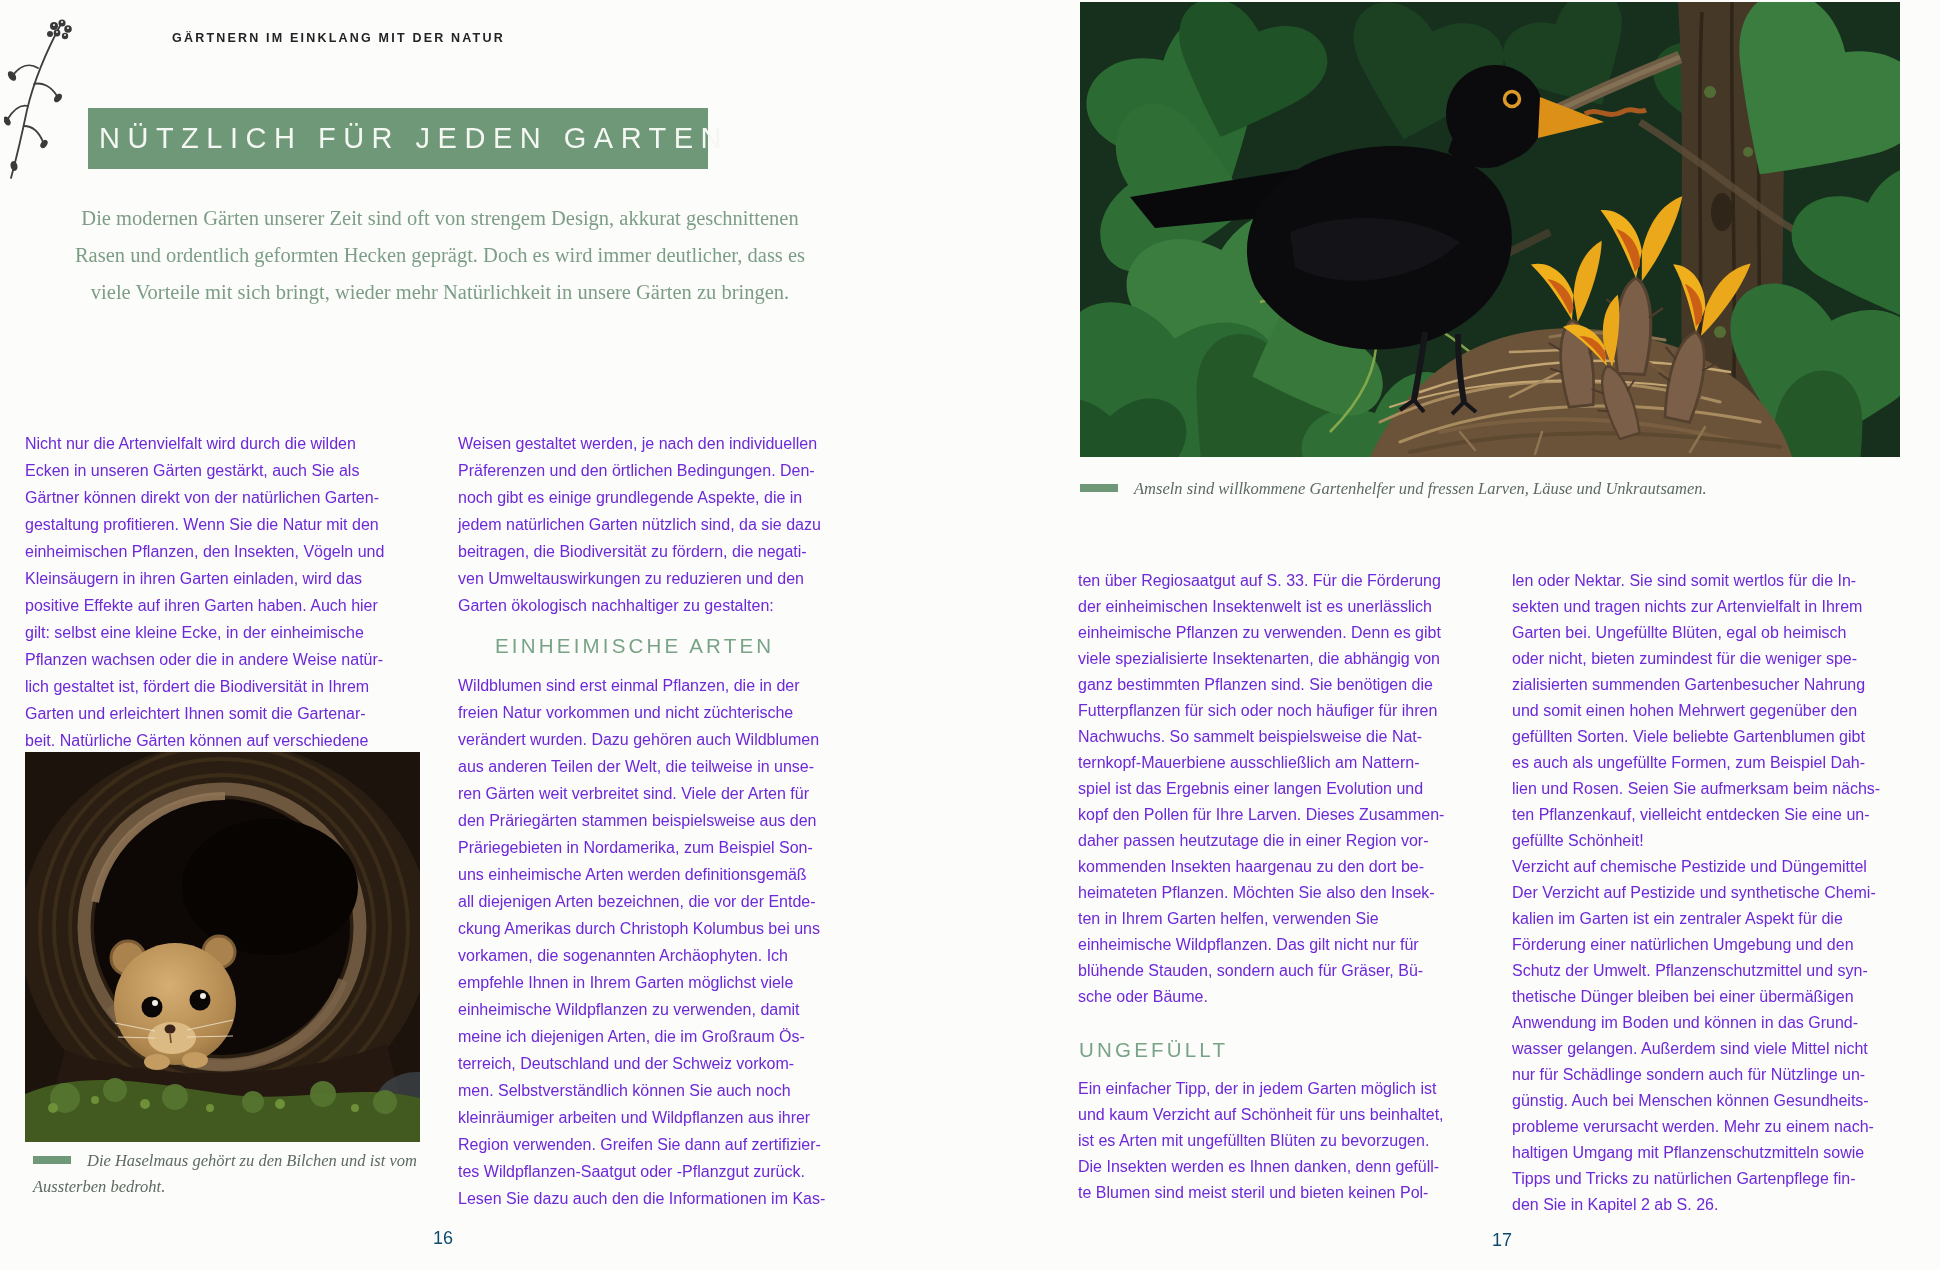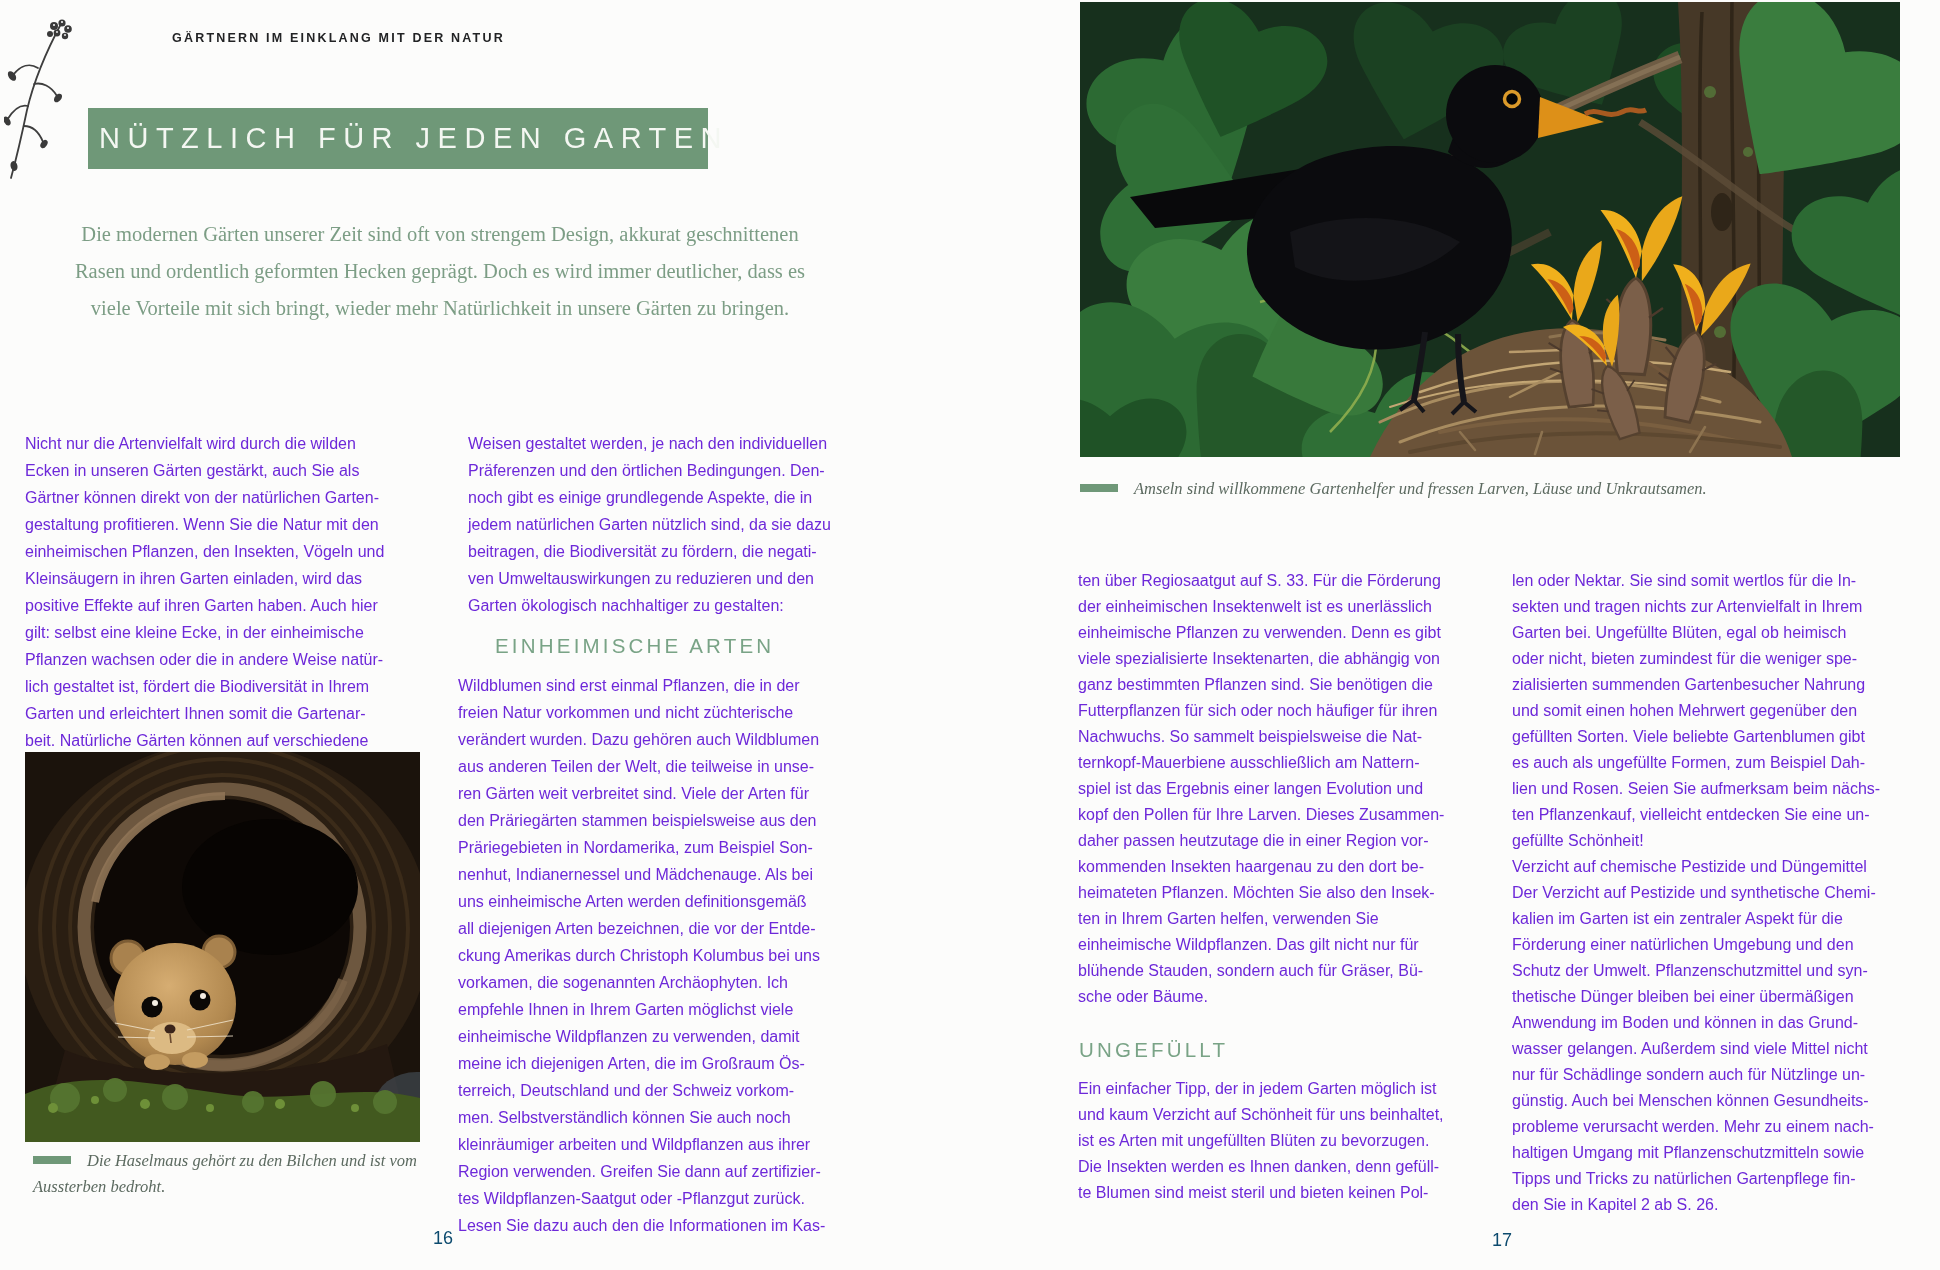--- a/index.html
+++ b/index.html
@@ -66,62 +66,61 @@
         </g>
       </svg>
     </div>
 
     <div class="abs kicker" style="left:172px;top:31px;">GÄRTNERN IM EINKLANG MIT DER NATUR</div>
 
     <div class="abs banner" style="left:88px;top:108px;width:620px;height:61px;">
       <div class="banner-text">NÜTZLICH FÜR JEDEN GARTEN</div>
     </div>
 
-    <div class="abs intro" style="left:35px;top:200px;width:810px;margin-top:16px;">
+    <div class="abs intro" style="left:35px;top:200px;width:810px;">
         <div class="tl">Die modernen Gärten unserer Zeit sind oft von strengem Design, akkurat geschnittenen</div>
         <div class="tl">Rasen und ordentlich geformten Hecken geprägt. Doch es wird immer deutlicher, dass es</div>
         <div class="tl">viele Vorteile mit sich bringt, wieder mehr Natürlichkeit in unsere Gärten zu bringen.</div>
       </div>
 
     <div class="abs col" style="left:25px;top:430px;width:400px;">
         <div class="tl">Nicht nur die Artenvielfalt wird durch die wilden</div>
         <div class="tl">Ecken in unseren Gärten gestärkt, auch Sie als</div>
         <div class="tl">Gärtner können direkt von der natürlichen Garten-</div>
         <div class="tl">gestaltung profitieren. Wenn Sie die Natur mit den</div>
         <div class="tl">einheimischen Pflanzen, den Insekten, Vögeln und</div>
         <div class="tl">Kleinsäugern in ihren Garten einladen, wird das</div>
         <div class="tl">positive Effekte auf ihren Garten haben. Auch hier</div>
         <div class="tl">gilt: selbst eine kleine Ecke, in der einheimische</div>
         <div class="tl">Pflanzen wachsen oder die in andere Weise natür-</div>
         <div class="tl">lich gestaltet ist, fördert die Biodiversität in Ihrem</div>
         <div class="tl">Garten und erleichtert Ihnen somit die Gartenar-</div>
         <div class="tl">beit. Natürliche Gärten können auf verschiedene</div>
       </div>
 
-    <div class="abs col" style="left:458px;top:430px;width:400px;margin-left:10px;">
+    <div class="abs col" style="left:458px;top:430px;width:400px;">
         <div class="tl">Weisen gestaltet werden, je nach den individuellen</div>
         <div class="tl">Präferenzen und den örtlichen Bedingungen. Den-</div>
         <div class="tl">noch gibt es einige grundlegende Aspekte, die in</div>
         <div class="tl">jedem natürlichen Garten nützlich sind, da sie dazu</div>
         <div class="tl">beitragen, die Biodiversität zu fördern, die negati-</div>
         <div class="tl">ven Umweltauswirkungen zu reduzieren und den</div>
         <div class="tl">Garten ökologisch nachhaltiger zu gestalten:</div>
       </div>
 
     <div class="abs sechead" style="left:459px;top:634px;margin-left:36px;">EINHEIMISCHE ARTEN</div>
 
     <div class="abs col" style="left:458px;top:672px;width:400px;">
         <div class="tl">Wildblumen sind erst einmal Pflanzen, die in der</div>
         <div class="tl">freien Natur vorkommen und nicht züchterische</div>
         <div class="tl">verändert wurden. Dazu gehören auch Wildblumen</div>
         <div class="tl">aus anderen Teilen der Welt, die teilweise in unse-</div>
         <div class="tl">ren Gärten weit verbreitet sind. Viele der Arten für</div>
         <div class="tl">den Präriegärten stammen beispielsweise aus den</div>
         <div class="tl">Präriegebieten in Nordamerika, zum Beispiel Son-</div>
-        <div class="tl">nenhut, Indianernessel und Mädchenauge. Als bei</div>
         <div class="tl">uns einheimische Arten werden definitionsgemäß</div>
         <div class="tl">all diejenigen Arten bezeichnen, die vor der Entde-</div>
         <div class="tl">ckung Amerikas durch Christoph Kolumbus bei uns</div>
         <div class="tl">vorkamen, die sogenannten Archäophyten. Ich</div>
         <div class="tl">empfehle Ihnen in Ihrem Garten möglichst viele</div>
         <div class="tl">einheimische Wildpflanzen zu verwenden, damit</div>
         <div class="tl">meine ich diejenigen Arten, die im Großraum Ös-</div>
         <div class="tl">terreich, Deutschland und der Schweiz vorkom-</div>
         <div class="tl">men. Selbstverständlich können Sie auch noch</div>
         <div class="tl">kleinräumiger arbeiten und Wildpflanzen aus ihrer</div>

